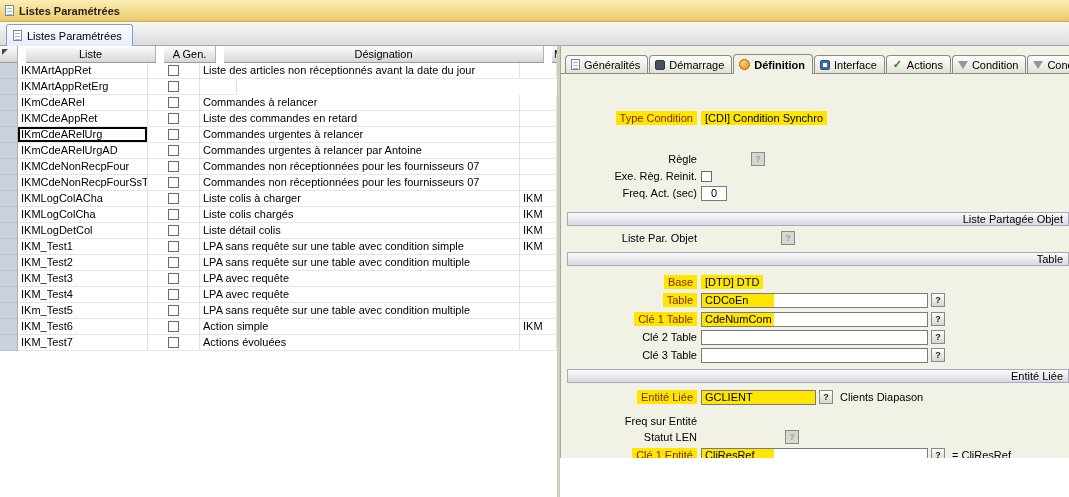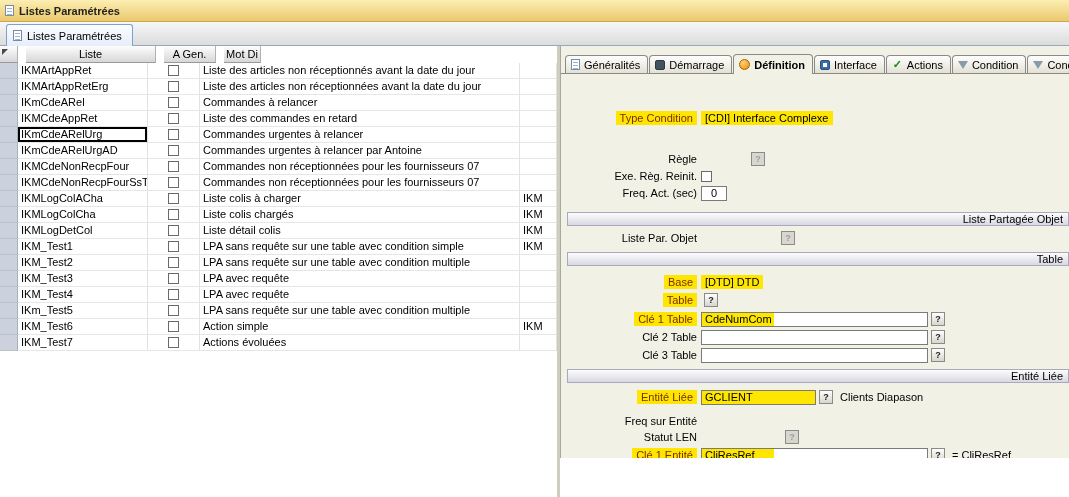--- a/index.html
+++ b/index.html
@@ -122,39 +122,39 @@
         <span class="icon-page"></span>
         <span>Listes Paramétrées</span>
       </div>
     </div>
 
   <div class="grid">
     <div class="ghead">
       <div class="ghcell sel-col w-sel"></div>
       <div class="ghcell w-liste">Liste</div>
       <div class="ghcell w-agen">A Gen.</div>
+      <div class="ghcell w-desig">Désignation</div>
       <div class="ghcell w-mot">Mot Di</div>
     </div>
     <div>
         <div class="grow">
           <div class="gcell sel-colcell w-sel"></div>
           <div class="gcell w-liste">IKMArtAppRet</div>
           <div class="gcell c-agen w-agen">
             <span class="checkbox"></span>
           </div>
           <div class="gcell w-desig">Liste des articles non réceptionnés avant la date du jour</div>
           <div class="gcell w-mot"></div>
         </div>
         <div class="grow">
           <div class="gcell sel-colcell w-sel"></div>
           <div class="gcell w-liste">IKMArtAppRetErg</div>
           <div class="gcell c-agen w-agen">
             <span class="checkbox"></span>
           </div>
-          <div class="gcell w-desig">Liste des articles non réceptionnées avant la date du jour</div>
           <div class="gcell w-mot"></div>
         </div>
         <div class="grow">
           <div class="gcell sel-colcell w-sel"></div>
           <div class="gcell w-liste">IKmCdeARel</div>
           <div class="gcell c-agen w-agen">
             <span class="checkbox"></span>
           </div>
           <div class="gcell w-desig">Commandes à relancer</div>
           <div class="gcell w-mot"></div>
@@ -329,21 +329,21 @@
         <div class="ptab">
           <span class="icon-condition"></span>
           <span>Cond</span>
         </div>
       </div>
 
     <div class="form">
 
       <div class="frow" style="top:36px">
         <div class="flabel"><span class="hl lbl-hl">Type Condition</span></div>
-        <span class="val hl">[CDI] Interface Complexe</span>
+        <span class="val hl">[CDI] Condition Synchro</span>
       </div>
 
 
       <div class="frow" style="top:77px">
         <div class="flabel"><span>Règle</span></div>
         <span class="qbtn disabled" style="margin-left:50px">?</span>
       </div>
 
       <div class="frow" style="top:94px">
         <div class="flabel"><span>Exe. Règ. Reinit.</span></div>
@@ -368,20 +368,21 @@
         <span>Table</span>
       </div>
 
       <div class="frow" style="top:200px">
         <div class="flabel"><span class="hl lbl-hl">Base</span></div>
         <span class="val hl">[DTD] DTD</span>
       </div>
 
       <div class="frow" style="top:218px">
         <div class="flabel"><span class="hl lbl-hl">Table</span></div>
+        <input class="inp long hlpart" value="CDCoEn" style="">
         <span class="qbtn">?</span>
       </div>
 
       <div class="frow" style="top:237px">
         <div class="flabel"><span class="hl lbl-hl">Clé 1 Table</span></div>
         <input class="inp long hlpart" value="CdeNumCom" style="">
         <span class="qbtn">?</span>
       </div>
 
       <div class="frow" style="top:255px">

